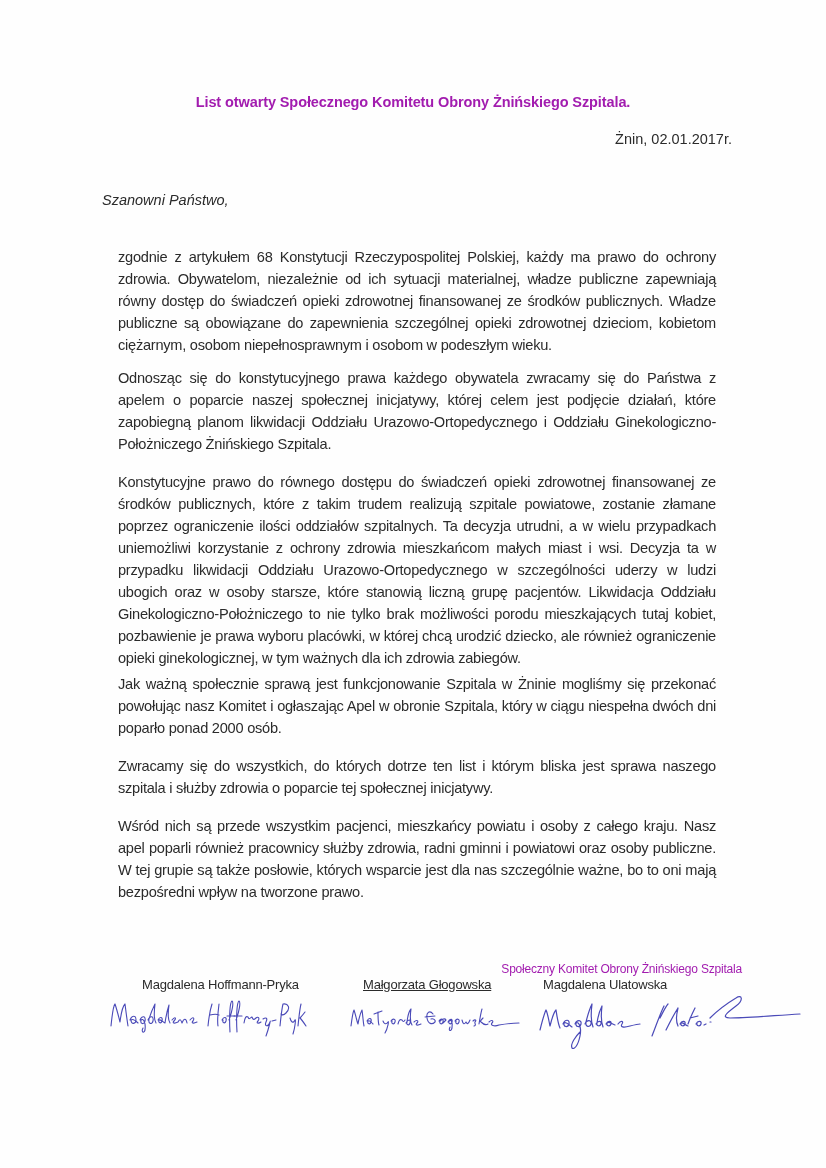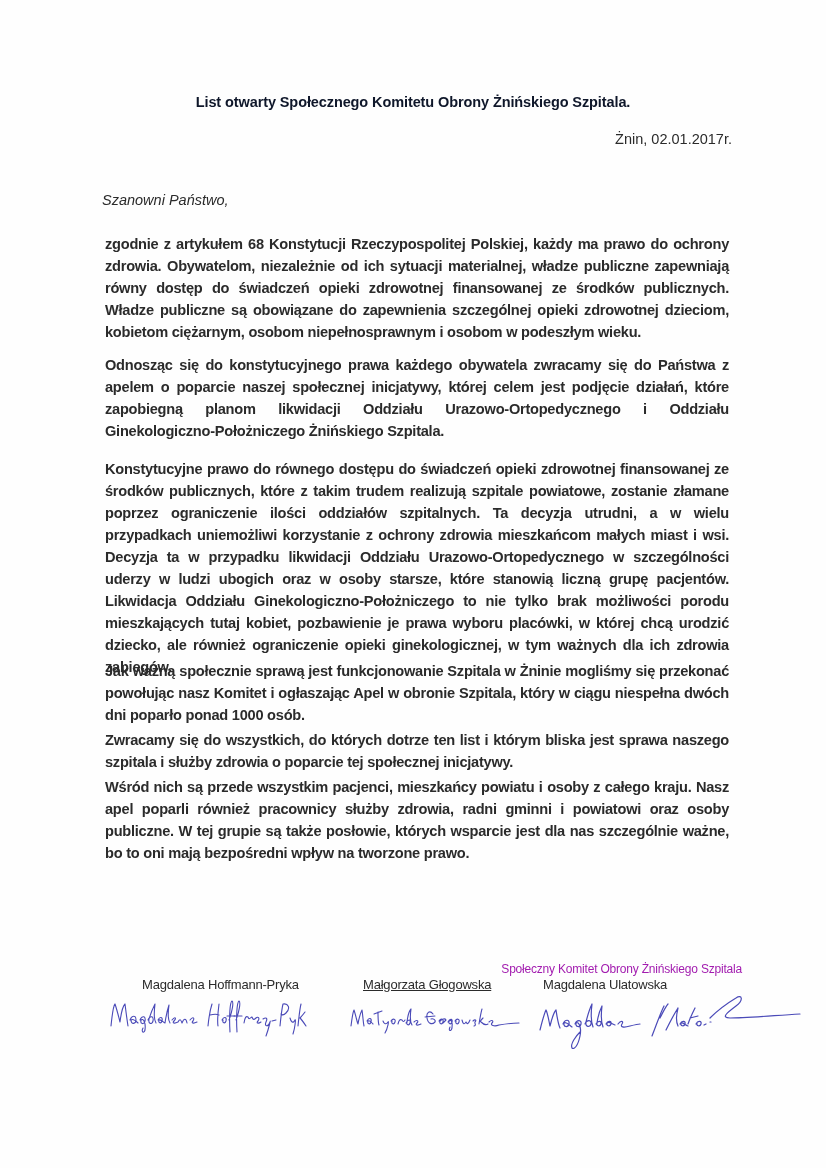--- a/index.html
+++ b/index.html
@@ -24,21 +24,21 @@
     }
     .title {
       position: absolute;
       top: 94px;
       left: 0;
       width: 826px;
       text-align: center;
       font-weight: bold;
       font-size: 14.5px;
       letter-spacing: -0.1px;
-      color: #0f172a;
+      color: #a21caf;
     }
     .place-date {
       position: absolute;
       top: 131px;
       right: 94px;
       font-size: 14.5px;
       color: #2b2b2b;
     }
     .salutation {
       position: absolute;
@@ -53,22 +53,21 @@
       left: 102px;
       width: 630px;
       font-size: 14.6px;
       line-height: 22px;
       text-align: justify;
       color: #2b2b2b;
       letter-spacing: -0.25px;
       word-spacing: 0px;
     }
     .body-text p {
-      margin: 3px;
-      font-weight: bold;
+      margin: 16px;
     }
     .para-1 { top: 230px; }
     .para-2 { top: 351px; }
     .para-3 { top: 455px; }
     .para-4 { top: 657px; }
     .para-5 { top: 857px; }
     .para-4 p.last-line, .para-1 p, .para-2 p, .para-3 p, .para-5 p {}
     .committee {
       position: absolute;
       top: 937px;
@@ -113,21 +112,21 @@
 
   <div class="body-text para-2">
     <p>Odnosząc się do konstytucyjnego prawa każdego obywatela zwracamy się do Państwa z apelem o poparcie naszej społecznej inicjatywy, której celem jest podjęcie działań, które zapobiegną planom likwidacji Oddziału Urazowo-Ortopedycznego i Oddziału Ginekologiczno-Położniczego Żnińskiego Szpitala.</p>
   </div>
 
   <div class="body-text para-3">
     <p>Konstytucyjne prawo do równego dostępu do świadczeń opieki zdrowotnej finansowanej ze środków publicznych, które z takim trudem realizują szpitale powiatowe, zostanie złamane poprzez ograniczenie ilości oddziałów szpitalnych. Ta decyzja utrudni, a w wielu przypadkach uniemożliwi korzystanie z ochrony zdrowia mieszkańcom małych miast i wsi. Decyzja ta w przypadku likwidacji Oddziału Urazowo-Ortopedycznego w szczególności uderzy w ludzi ubogich oraz w osoby starsze, które stanowią liczną grupę pacjentów. Likwidacja Oddziału Ginekologiczno-Położniczego to nie tylko brak możliwości porodu mieszkających tutaj kobiet, pozbawienie je prawa wyboru placówki, w której chcą urodzić dziecko, ale również ograniczenie opieki ginekologicznej, w tym ważnych dla ich zdrowia zabiegów.</p>
   </div>
 
   <div class="body-text para-4">
-    <p>Jak ważną społecznie sprawą jest funkcjonowanie Szpitala w Żninie mogliśmy się przekonać powołując nasz Komitet i ogłaszając Apel w obronie Szpitala, który w ciągu niespełna dwóch dni poparło ponad 1000 osób.</p>
+    <p>Jak ważną społecznie sprawą jest funkcjonowanie Szpitala w Żninie mogliśmy się przekonać powołując nasz Komitet i ogłaszając Apel w obronie Szpitala, który w ciągu niespełna dwóch dni poparło ponad 2000 osób.</p>
     <p>Zwracamy się do wszystkich, do których dotrze ten list i którym bliska jest sprawa naszego szpitala i służby zdrowia o poparcie tej społecznej inicjatywy.</p>
     <p>Wśród nich są przede wszystkim pacjenci, mieszkańcy powiatu i osoby z całego kraju. Nasz apel poparli również pracownicy służby zdrowia, radni gminni i powiatowi oraz osoby publiczne. W tej grupie są także posłowie, których wsparcie jest dla nas szczególnie ważne, bo to oni mają bezpośredni wpływ na  tworzone prawo.</p>
   </div>
 
 
   <div class="committee">Społeczny Komitet Obrony Żnińskiego Szpitala</div>
 
   <div class="signatory-name sig-name-1">Magdalena Hoffmann-Pryka</div>
   <div class="signatory-name sig-name-2">Małgorzata Głogowska</div>
   <div class="signatory-name sig-name-3">Magdalena Ulatowska</div>

